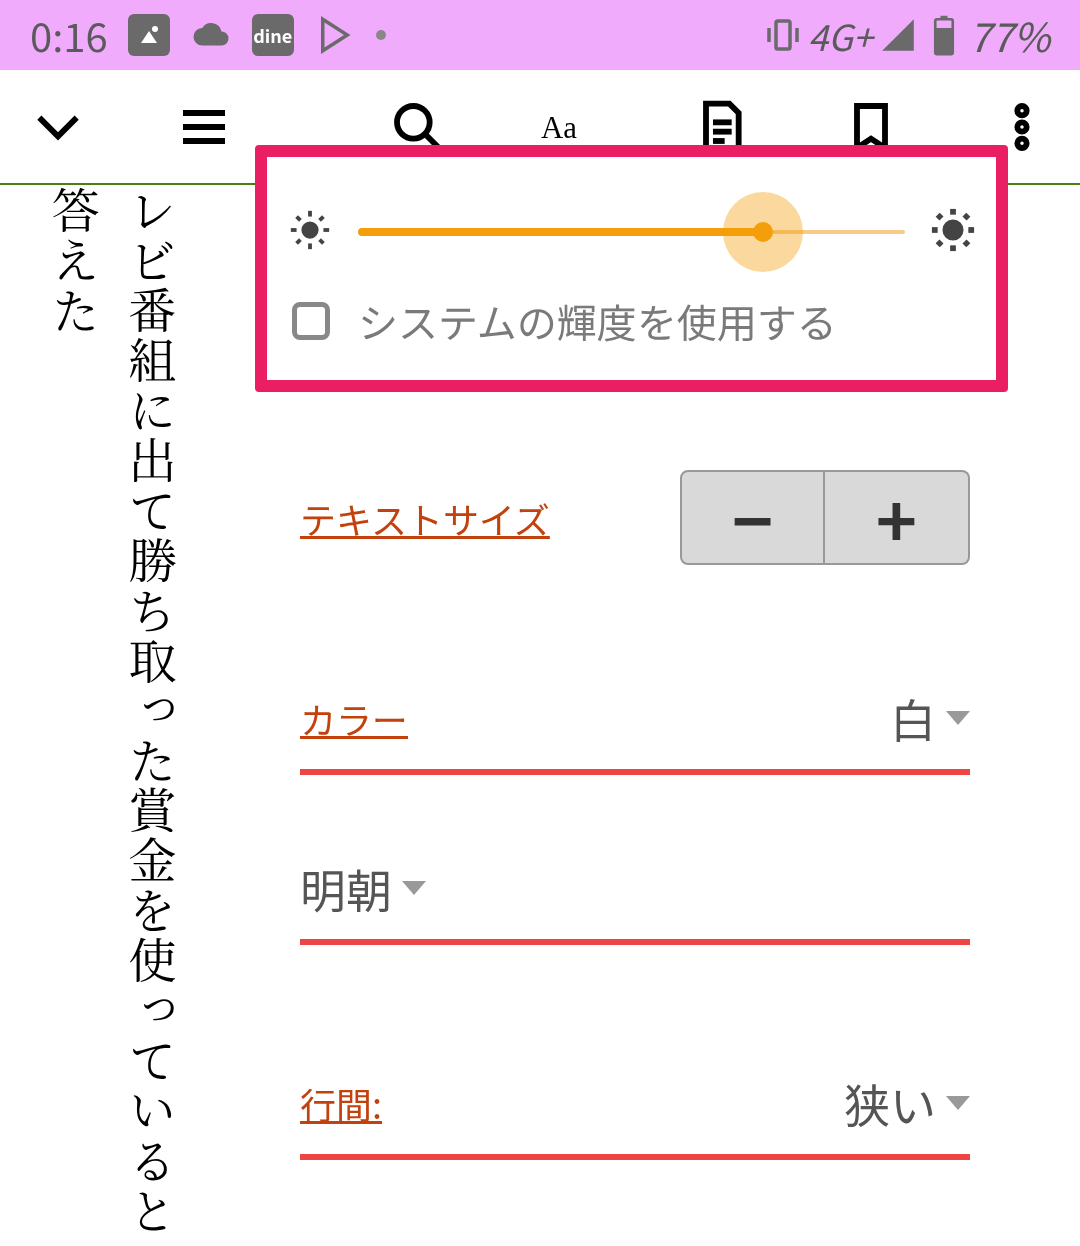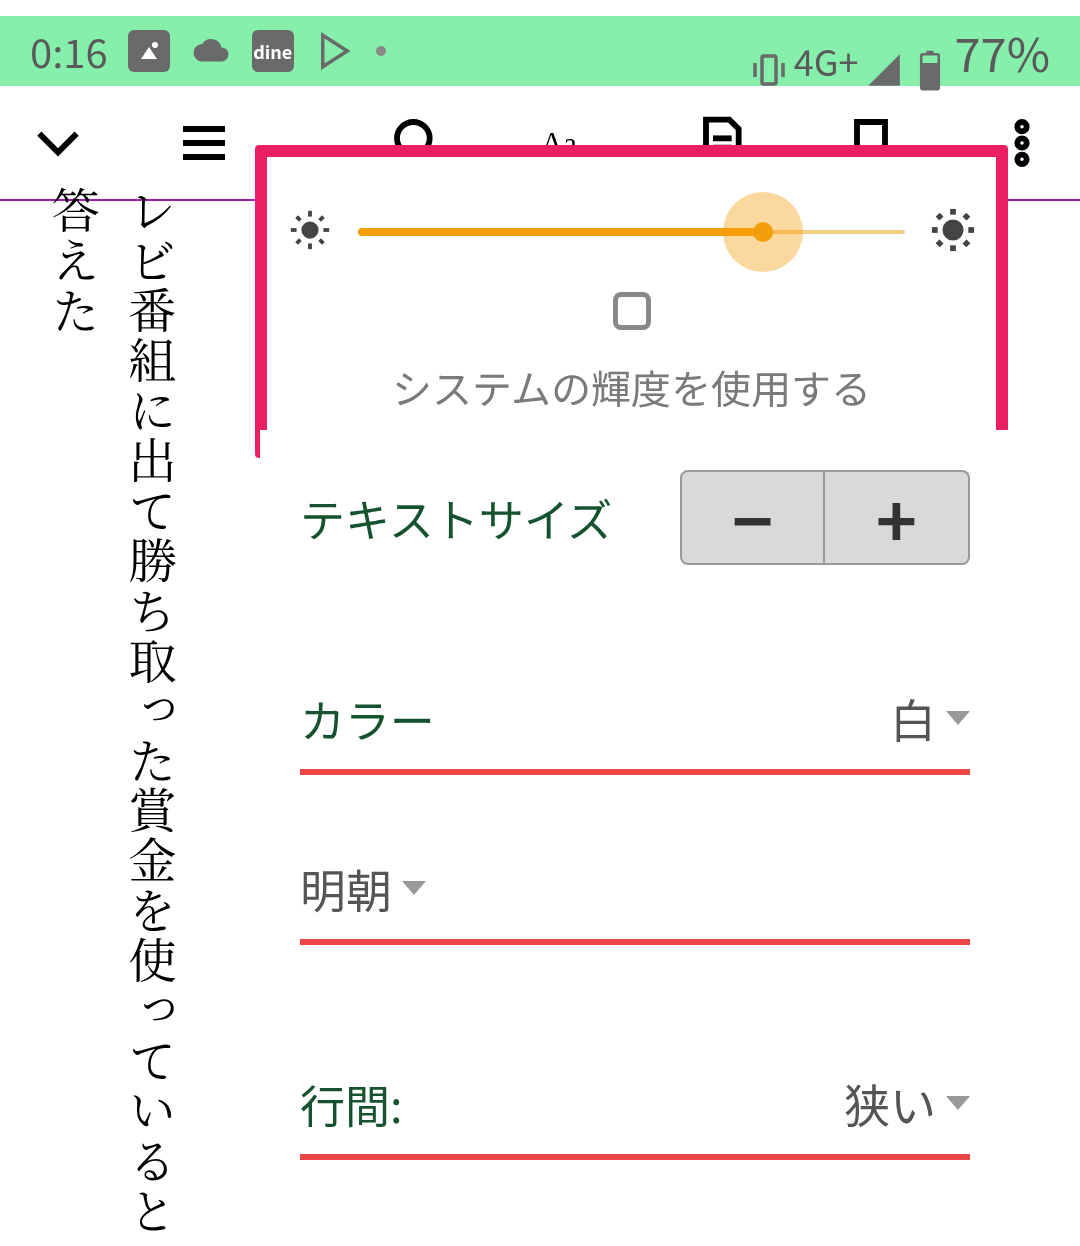--- a/index.html
+++ b/index.html
@@ -14,38 +14,37 @@
 
     
     .status-bar {
       height: 70px;
       display: flex;
       align-items: center;
       justify-content: space-between;
       padding: 3px 30px;
       color: #5a5a5a;
       font-size: 40px;
-      background: #86efac;
-      margin-top: 16px;
+      background: #f0abfc;
     }
     .status-left { display: flex; align-items: center; gap: 20px; }
-    .status-right { display: flex; align-items: flex-end; gap: 4px; }
+    .status-right { display: flex; align-items: center; gap: 4px; font-style: italic; }
     .status-icon { width: 42px; height: 32px; display: inline-flex; align-items: center; justify-content: center; }
     .icon-box { width: 42px; height: 42px; background: #6a6a6a; border-radius: 6px; }
     .icon-dot { width: 10px; height: 10px; background: #888; border-radius: 50%; }
-    .battery-val { font-size: 47px; color: #5a5a5a; }
+    .battery-val { font-size: 40px; color: #5a5a5a; }
 
     
     .toolbar {
       height: 115px;
       display: flex;
       align-items: center;
       padding: 0 30px;
       gap: 90px;
-      border-bottom: 2px solid #a21caf;
+      border-bottom: 2px solid #4d7c0f;
     }
     .toolbar-right { display: flex; gap: 95px; margin-left: auto; }
     .tb-icon { display: inline-flex; align-items: center; justify-content: center; }
     .tb-icon svg { width: 56px; height: 56px; stroke: #000; fill: none; stroke-width: 2.5; }
 
     
     .reader-bg {
       position: absolute;
       top: 185px; left: 0;
       width: 260px;
@@ -98,21 +97,21 @@
       position: absolute; left: 74%;
       transform: translateX(-50%);
       width: 80px; height: 80px;
       background: rgba(245,158,11,0.4);
       border-radius: 50%;
       display: flex; align-items: center; justify-content: center;
     }
     .slider-thumb-inner { width: 20px; height: 20px; background: #f59e0b; border-radius: 50%; }
 
     
-    .checkbox-row { display: flex; align-items: center; gap: 28px; padding: 30px 15px 20px 15px; flex-direction: column; }
+    .checkbox-row { display: flex; align-items: center; gap: 28px; padding: 30px 15px 20px 15px; }
     .checkbox {
       width: 38px; height: 38px;
       border: 5px solid #888;
       border-radius: 8px;
       background: #fff;
     }
     .checkbox-label { font-size: 40px; color: #7a7a7a; }
 
     
     .settings-below {
@@ -123,21 +122,21 @@
       padding: 20px 40px 0 40px;
       background: #fff;
     }
     .setting-row {
       display: flex;
       align-items: center;
       justify-content: space-between;
       padding: 35px 0 18px 0;
       border-bottom: 6px solid #ef4444;
     }
-    .setting-label { font-size: 45px; color: #14532d; }
+    .setting-label { font-size: 36px; color: #c2410c; text-decoration: underline; }
     .setting-value-wrap { display: flex; align-items: center; gap: 10px; }
     .setting-value { font-size: 46px; color: #555; }
     .select-caret { width: 0; height: 0; border-left: 12px solid transparent; border-right: 12px solid transparent; border-top: 14px solid #999; }
 
     
     .textsize-row {
       display: flex; align-items: center; justify-content: space-between;
       padding: 20px 0 40px 0;
     }
     .btn-group { display: flex; }

